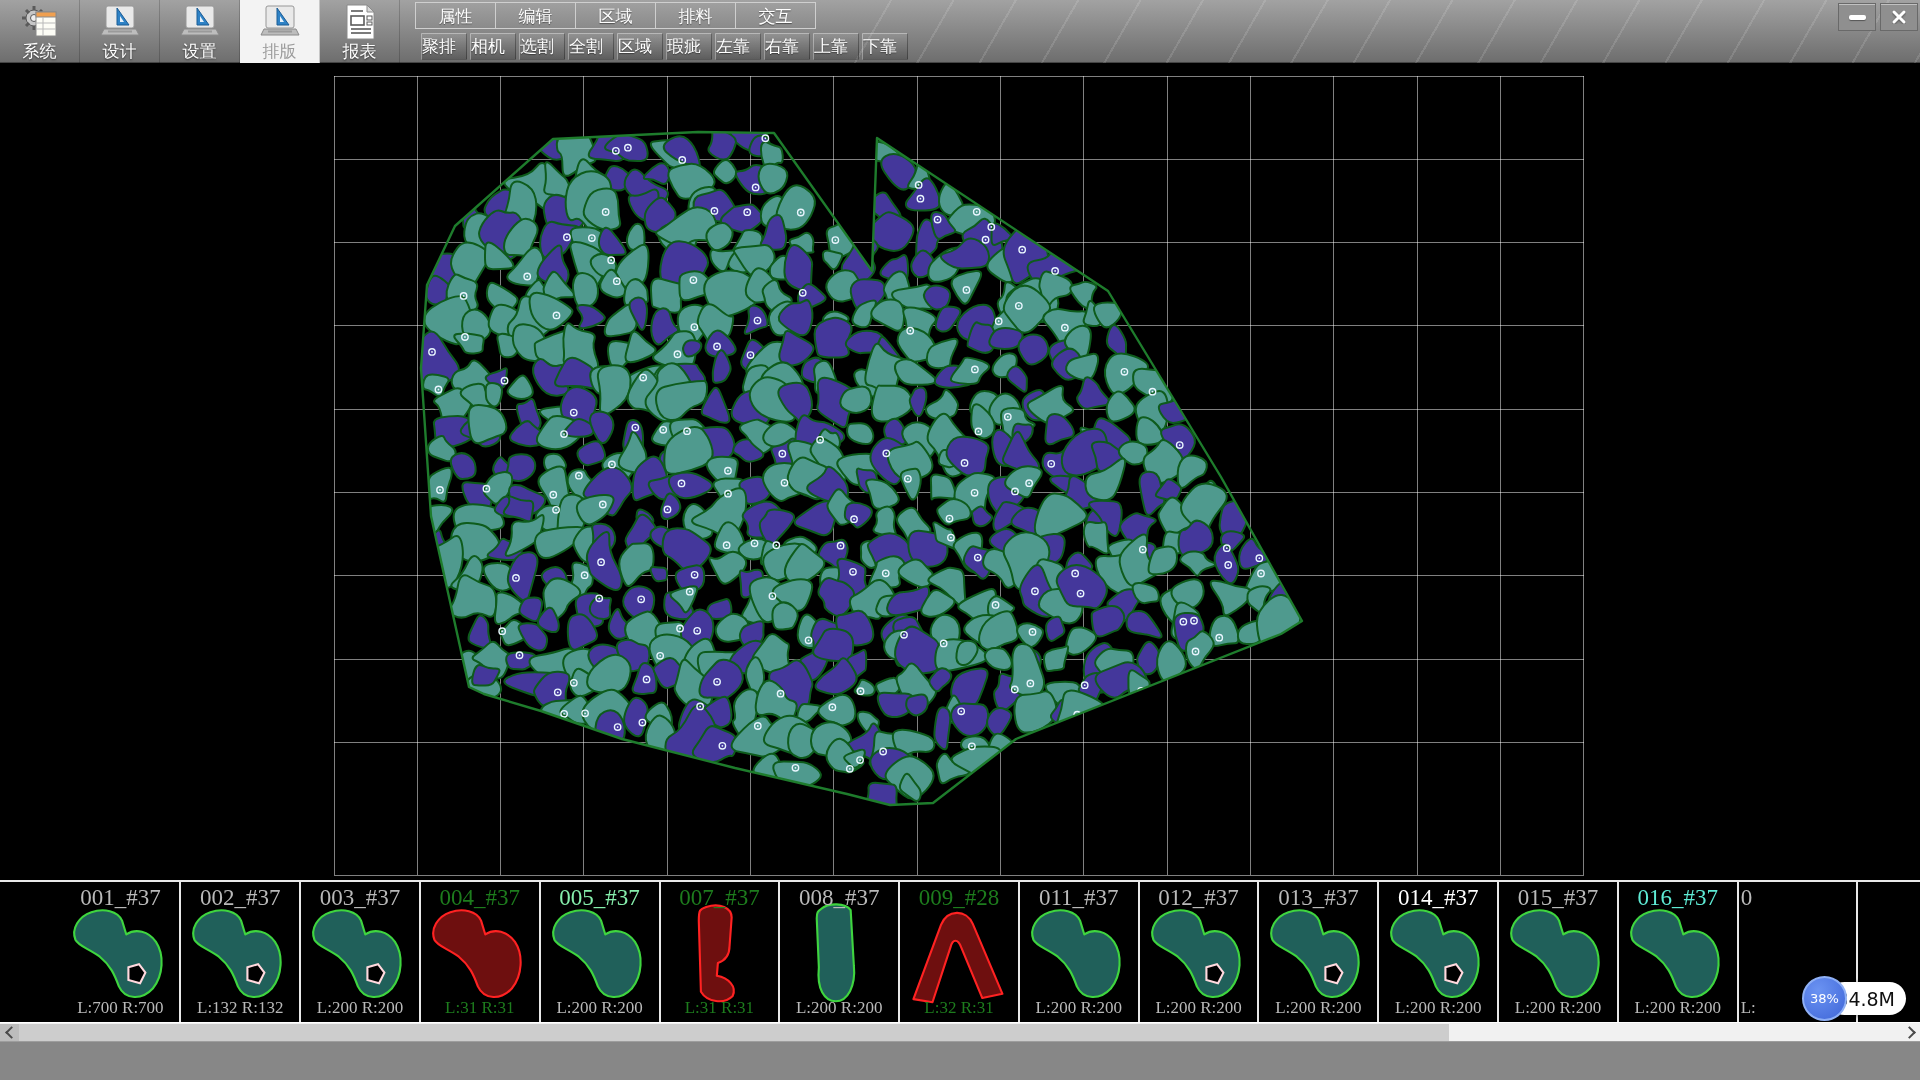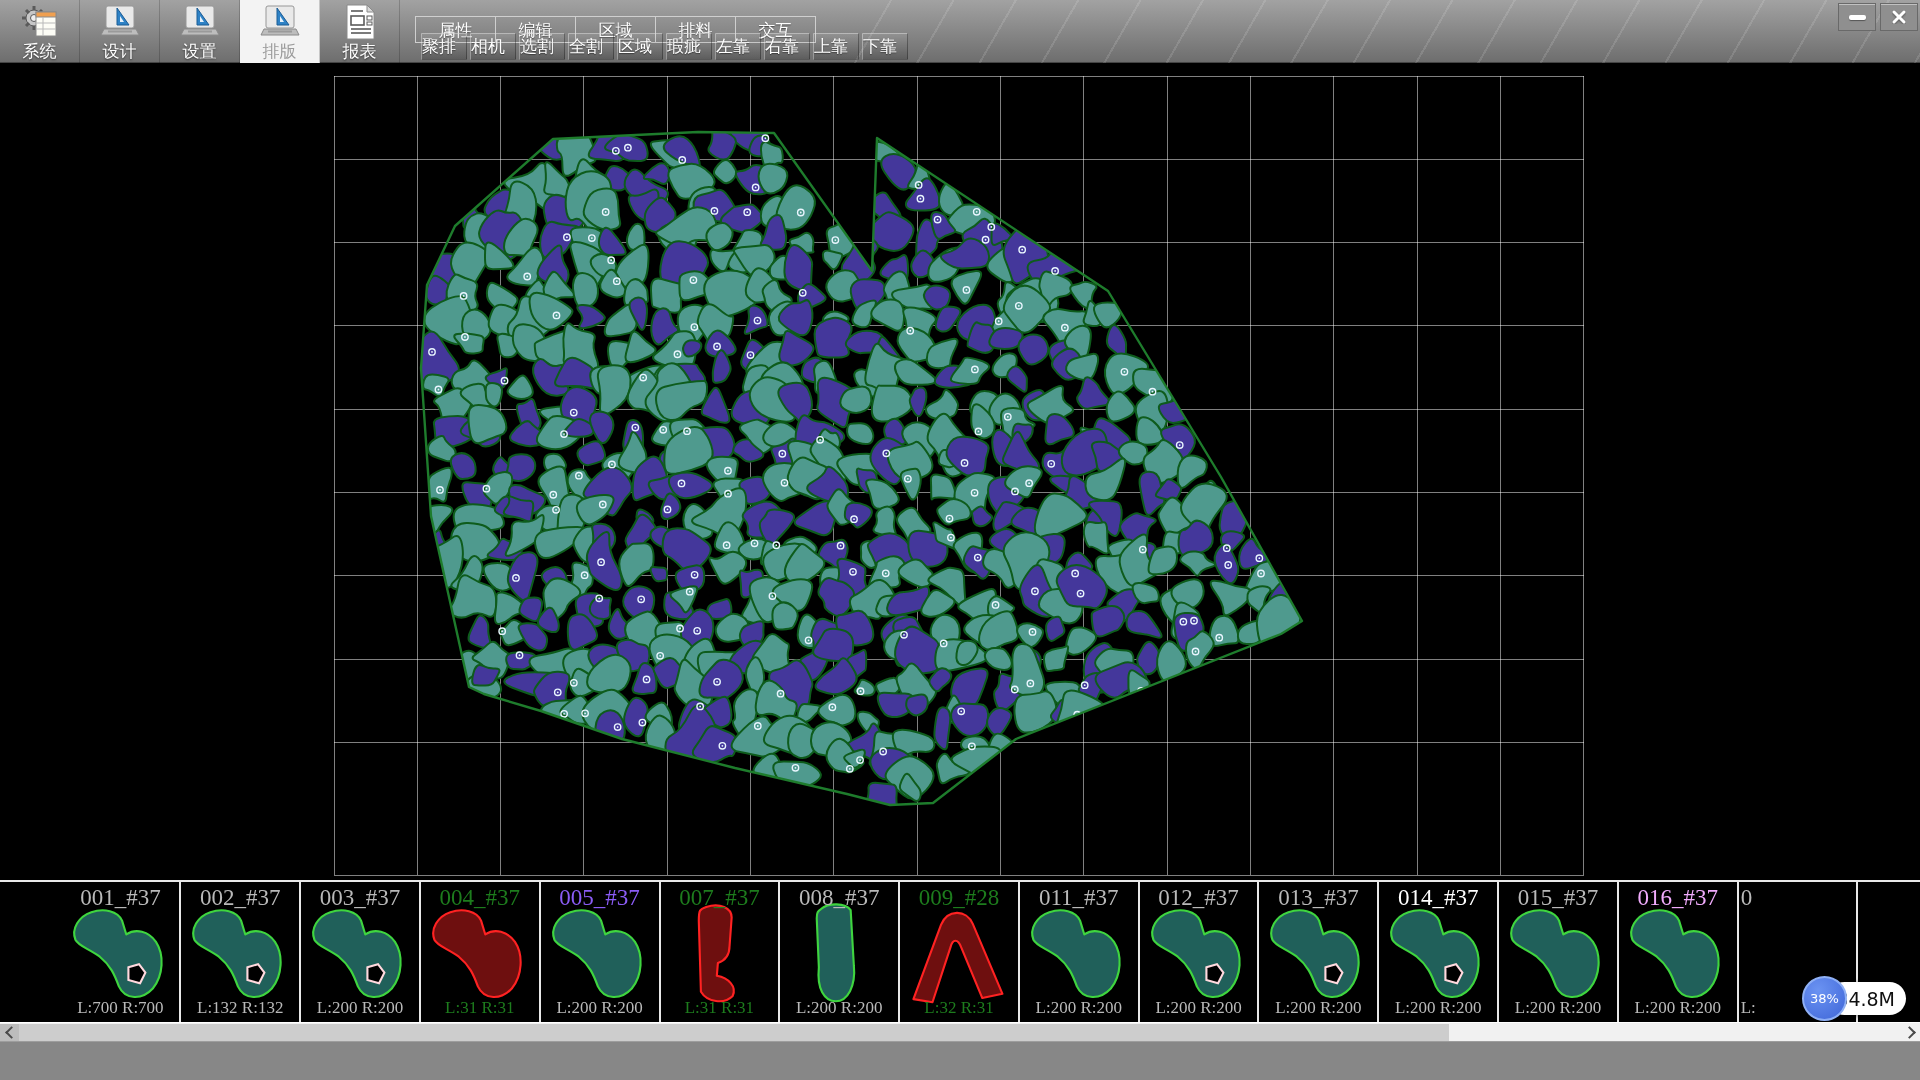--- a/index.html
+++ b/index.html
@@ -12,21 +12,21 @@
   .streaks{position:absolute;top:0;left:830px;right:0;height:63px;pointer-events:none;
            background:repeating-linear-gradient(120deg,transparent 0 52px,rgba(255,255,255,.12) 52px 54px);}
   .main-buttons{position:absolute;left:0;top:0;height:63px;display:flex;}
   .bigbtn{width:80px;height:63px;display:flex;flex-direction:column;align-items:center;
           padding-top:2px;box-sizing:border-box;border-right:1px solid rgba(0,0,0,.18);}
   .bigbtn .ic{height:40px;display:flex;align-items:center;justify-content:center;}
   .bigbtn .lbl{font-size:17px;color:#fff;text-shadow:0 1px 2px rgba(0,0,0,.55);line-height:19px;}
   .bigbtn.selected{background:#f3f3f3;}
   .bigbtn.selected .lbl{color:#9b9b9b;text-shadow:none;font-family:Liberation Serif, serif;}
 
-  .tabs{position:absolute;left:415px;top:2px;display:flex;margin-top:14px;}
+  .tabs{position:absolute;left:415px;top:2px;display:flex;}
   .tab{width:81px;height:27px;line-height:27px;text-align:center;color:#fff;font-size:17px;
        border:1px solid #cfcfcf;margin-left:-1px;box-sizing:border-box;
        text-shadow:0 1px 1px rgba(0,0,0,.45);}
   .tab:first-child{margin-left:0;}
 
   .tools{position:absolute;left:421px;top:33px;display:flex;gap:3px;}
   .tool{width:46px;height:27px;line-height:25px;text-align:left;color:#fff;font-size:17px;
         background:linear-gradient(rgba(255,255,255,.10),rgba(0,0,0,.17));
         border:1px solid rgba(0,0,0,.30);border-top-color:rgba(255,255,255,.5);
         border-left-color:rgba(255,255,255,.35);box-sizing:border-box;
@@ -1092,21 +1092,21 @@
       <div class="part">
         <div class="name" style="color:#1d7c1d">004_#37</div>
         <svg width="106" height="122" viewBox="0 0 100 115">
           <g transform="translate(0,9)">
             <path d="M7,36 C3,26 10,14 22,10 C34,6 47,9 51,18 L55,31 C64,25 76,28 83,38 C91,50 90,70 80,82 C70,93 54,93 48,80 C44,69 40,60 30,52 C19,44 10,42 7,36 Z" fill="#6e0f0f" stroke="#ff2222" stroke-width="2" stroke-linejoin="round"></path>
           </g>
         </svg>
         <div class="lr" style="color:#1d7c1d">L:31 R:31</div>
       </div>
       <div class="part">
-        <div class="name" style="color:#8b5cf6">005_#37</div>
+        <div class="name" style="color:#86efac">005_#37</div>
         <svg width="106" height="122" viewBox="0 0 100 115">
           <g transform="translate(0,9)">
             <path d="M7,36 C3,26 10,14 22,10 C34,6 47,9 51,18 L55,31 C64,25 76,28 83,38 C91,50 90,70 80,82 C70,93 54,93 48,80 C44,69 40,60 30,52 C19,44 10,42 7,36 Z" fill="#20605a" stroke="#3fd53f" stroke-width="2" stroke-linejoin="round"></path>
           </g>
         </svg>
         <div class="lr" style="color:#b9b9b9">L:200 R:200</div>
       </div>
       <div class="part">
         <div class="name" style="color:#1d7c1d">007_#37</div>
         <svg width="106" height="122" viewBox="0 0 100 115">
@@ -1176,21 +1176,21 @@
       <div class="part">
         <div class="name" style="color:#b9b9b9">015_#37</div>
         <svg width="106" height="122" viewBox="0 0 100 115">
           <g transform="translate(0,9)">
             <path d="M7,36 C3,26 10,14 22,10 C34,6 47,9 51,18 L55,31 C64,25 76,28 83,38 C91,50 90,70 80,82 C70,93 54,93 48,80 C44,69 40,60 30,52 C19,44 10,42 7,36 Z" fill="#20605a" stroke="#3fd53f" stroke-width="2" stroke-linejoin="round"></path>
           </g>
         </svg>
         <div class="lr" style="color:#b9b9b9">L:200 R:200</div>
       </div>
       <div class="part">
-        <div class="name" style="color:#f0abfc">016_#37</div>
+        <div class="name" style="color:#5eead4">016_#37</div>
         <svg width="106" height="122" viewBox="0 0 100 115">
           <g transform="translate(0,9)">
             <path d="M7,36 C3,26 10,14 22,10 C34,6 47,9 51,18 L55,31 C64,25 76,28 83,38 C91,50 90,70 80,82 C70,93 54,93 48,80 C44,69 40,60 30,52 C19,44 10,42 7,36 Z" fill="#20605a" stroke="#3fd53f" stroke-width="2" stroke-linejoin="round"></path>
           </g>
         </svg>
         <div class="lr" style="color:#b9b9b9">L:200 R:200</div>
       </div>
       <div class="part overflow">
         <div class="name" style="color:#b9b9b9">0</div>
         <div class="lr" style="color:#b9b9b9">L:</div>

